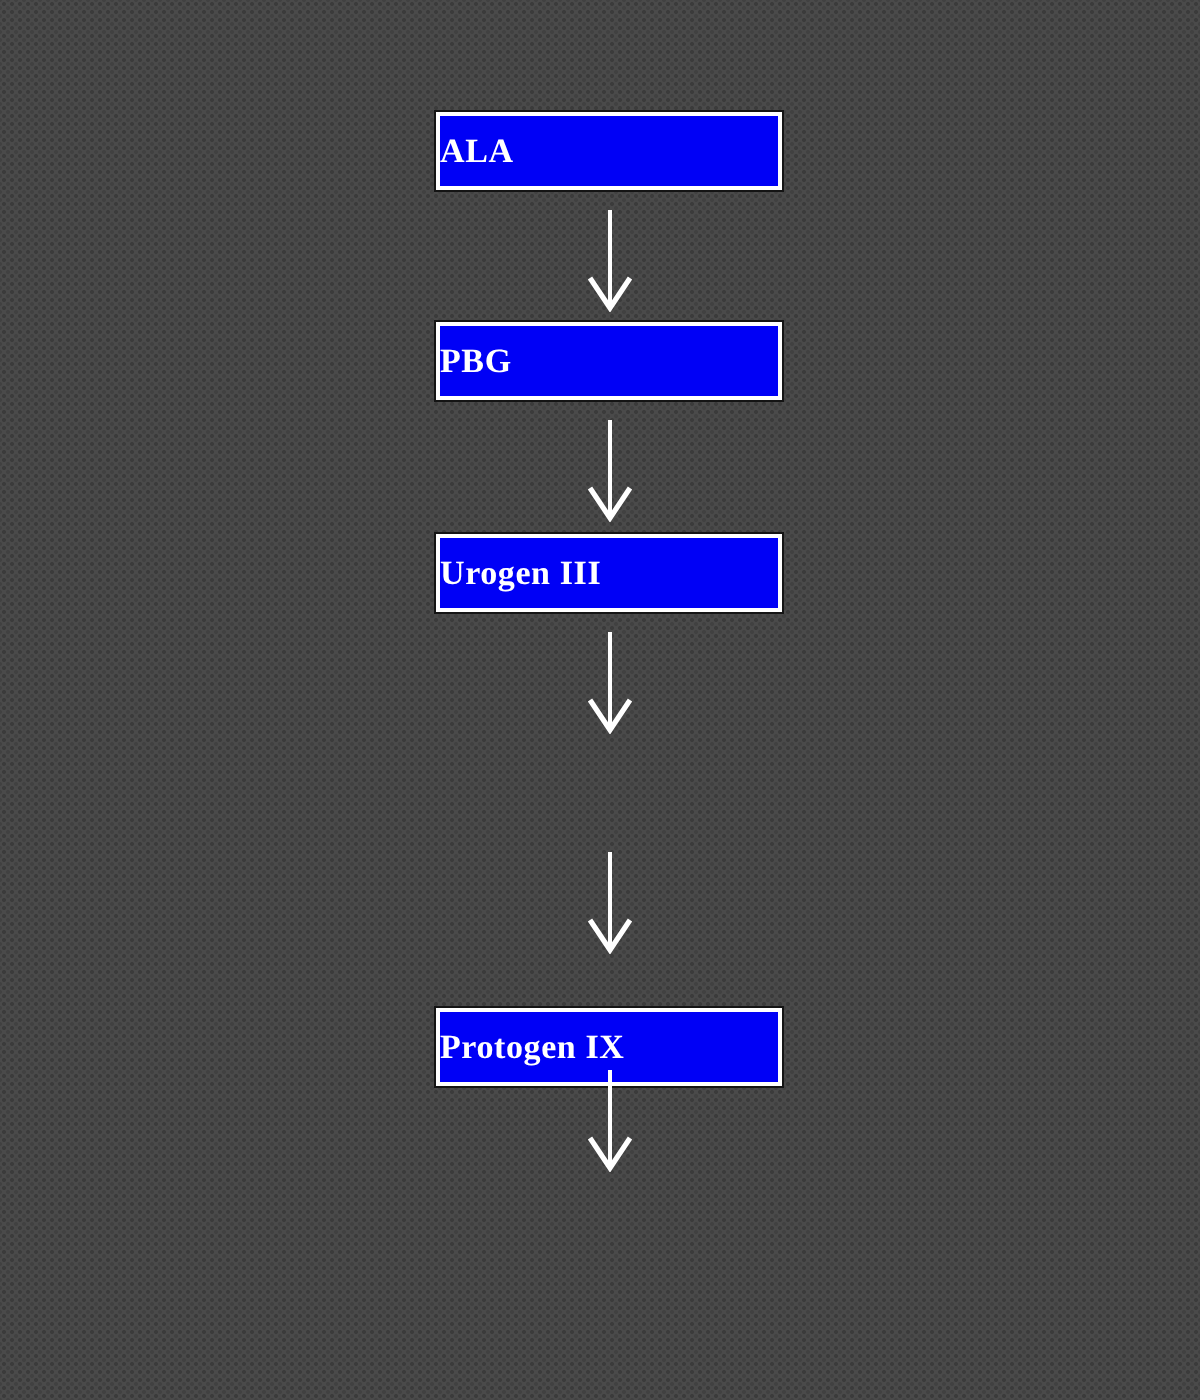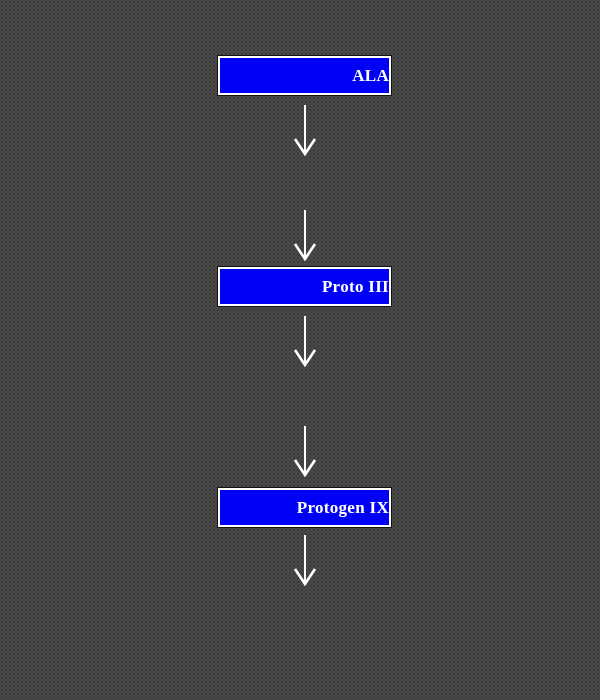--- a/index.html
+++ b/index.html
@@ -23,21 +23,21 @@
     position: absolute;
     left: 218px;
     width: 173px;
     height: 39px;
     box-sizing: border-box;
     background: #0000f6;
     border: 2px solid #ffffff;
     outline: 1px solid #141414;
     display: flex;
     align-items: center;
-    justify-content: flex-end;
+    justify-content: flex-start;
   }
   .node span {
     color: #ffffff;
     font-weight: bold;
     font-size: 17px;
     letter-spacing: 0.3px;
     white-space: nowrap;
   }
   .arrow {
     position: absolute;
@@ -54,42 +54,45 @@
 
   <div class="node" style="top:56px">
     <span>ALA</span>
   </div>
 
   <svg class="arrow" style="top:104px" viewBox="0 0 24 52">
     <line x1="12" y1="1" x2="12" y2="49" stroke="#ffffff" stroke-width="2"></line>
     <polyline points="2,35 12,50 22,35" fill="none" stroke="#ffffff" stroke-width="2.6"></polyline>
   </svg>
 
+  <div class="node" style="top:161px">
+    <span>PBG</span>
+  </div>
 
   <svg class="arrow" style="top:209px" viewBox="0 0 24 52">
     <line x1="12" y1="1" x2="12" y2="49" stroke="#ffffff" stroke-width="2"></line>
     <polyline points="2,35 12,50 22,35" fill="none" stroke="#ffffff" stroke-width="2.6"></polyline>
   </svg>
 
   <div class="node" style="top:267px">
-    <span>Proto III</span>
+    <span>Urogen III</span>
   </div>
 
   <svg class="arrow" style="top:315px" viewBox="0 0 24 52">
     <line x1="12" y1="1" x2="12" y2="49" stroke="#ffffff" stroke-width="2"></line>
     <polyline points="2,35 12,50 22,35" fill="none" stroke="#ffffff" stroke-width="2.6"></polyline>
   </svg>
 
 
   <svg class="arrow" style="top:425px" viewBox="0 0 24 52">
     <line x1="12" y1="1" x2="12" y2="49" stroke="#ffffff" stroke-width="2"></line>
     <polyline points="2,35 12,50 22,35" fill="none" stroke="#ffffff" stroke-width="2.6"></polyline>
   </svg>
 
-  <div class="node" style="top:488px">
+  <div class="node" style="top:504px">
     <span>Protogen IX</span>
   </div>
 
   <svg class="arrow" style="top:534px" viewBox="0 0 24 52">
     <line x1="12" y1="1" x2="12" y2="49" stroke="#ffffff" stroke-width="2"></line>
     <polyline points="2,35 12,50 22,35" fill="none" stroke="#ffffff" stroke-width="2.6"></polyline>
   </svg>
 
 
 </div>

